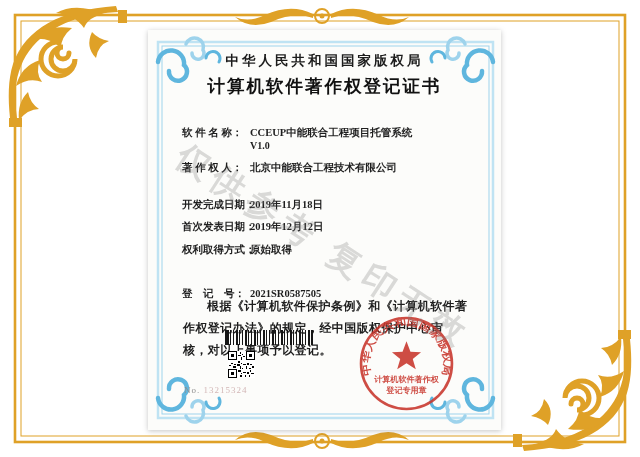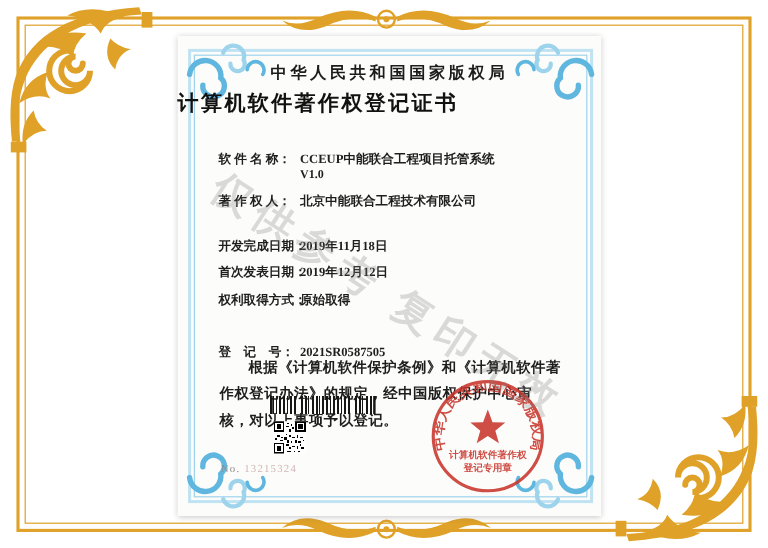--- a/index.html
+++ b/index.html
@@ -11,21 +11,21 @@
   .paper{
     position:absolute;left:148px;top:30px;width:353px;height:400px;
     background:#fcfcfa;box-shadow:0 1px 5px rgba(110,110,110,.40);
   }
   .blue-frame{position:absolute;left:0;top:0;width:355px;height:400px;}
   .authority{
     position:absolute;left:0;top:22px;width:100%;text-align:center;
     font-size:13.5px;font-weight:bold;letter-spacing:3px;color:#1c1c1c;
   }
   .cert-title{
-    position:absolute;left:0;top:44px;width:100%;
+    position:absolute;left:0;top:44px;width:100%;text-align:center;
     font-size:17.5px;font-weight:bold;letter-spacing:2px;color:#111;
   }
   .cert-no{
     position:absolute;right:33px;top:80px;font-size:8.5px;color:#333;letter-spacing:.5px;
   }
   .row{position:absolute;left:34px;font-size:10.5px;color:#1e1e1e;white-space:nowrap;}
   .row .lbl{display:inline-block;width:68px;font-weight:bold;}
   .row .val{font-weight:bold;}
   .val-line2{position:absolute;left:102px;font-size:10px;font-weight:bold;color:#1e1e1e;text-align:right;}
   .statement{

